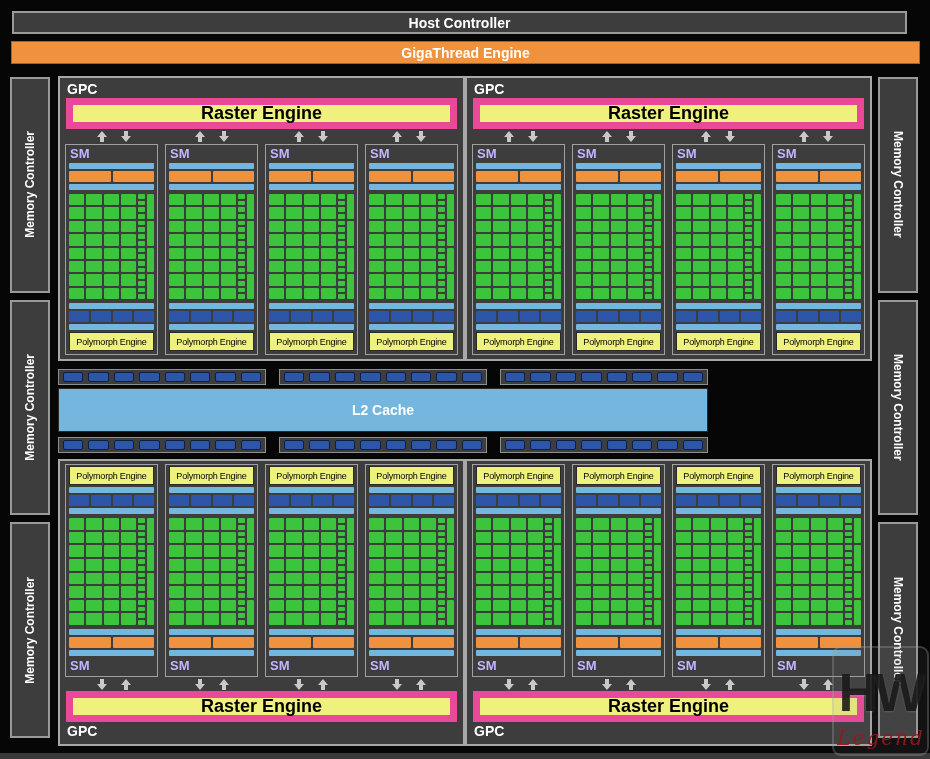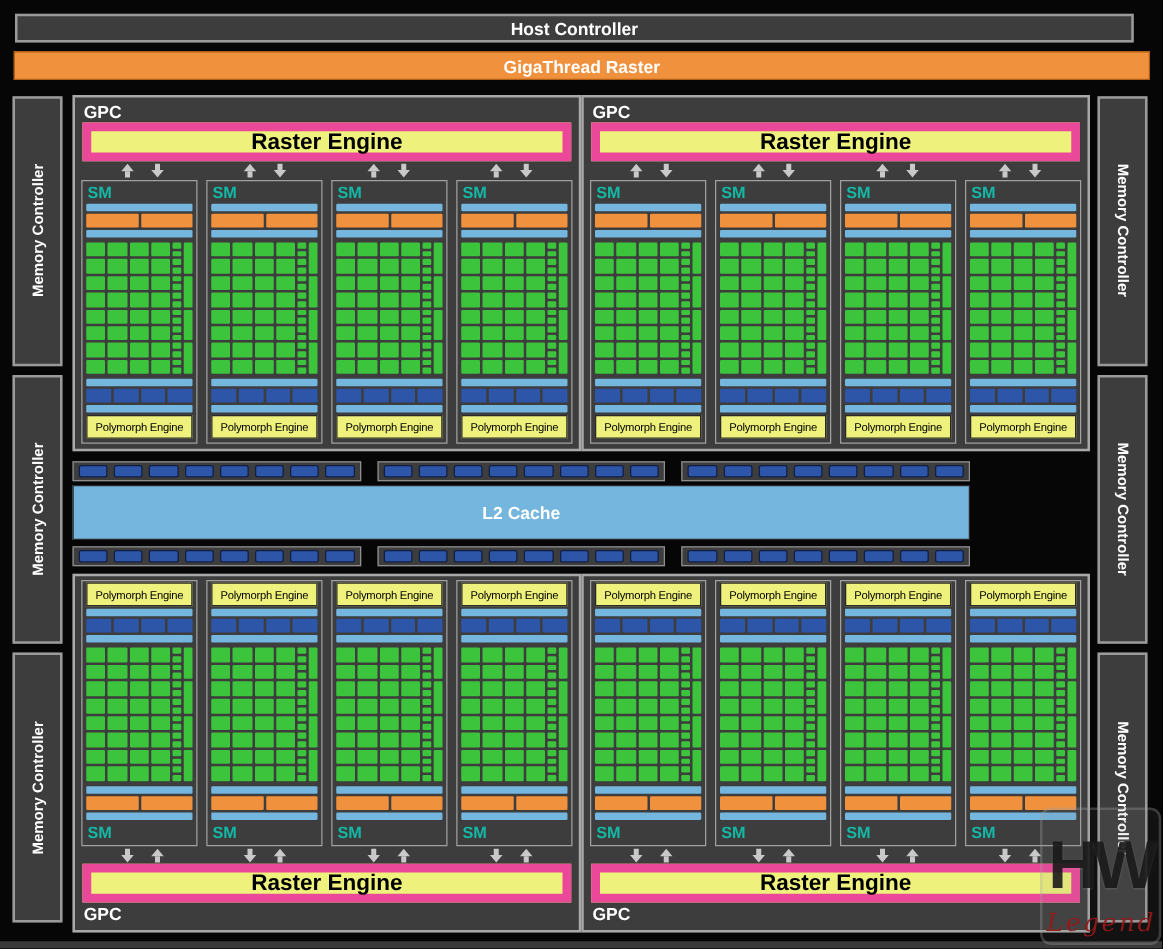--- a/index.html
+++ b/index.html
@@ -34,38 +34,38 @@
   .arrow-row{flex:none;height:14px;display:flex;}
   .arrow-cell{flex:1;display:flex;justify-content:center;gap:14px;align-items:center;}
   .arrow{position:relative;width:10px;height:11px;}
   .arrow.up::before{content:"";position:absolute;left:0;top:0;width:0;height:0;border-left:5px solid transparent;border-right:5px solid transparent;border-bottom:6px solid #c9c9c9;}
   .arrow.up::after{content:"";position:absolute;left:3px;top:6px;width:4px;height:5px;background:#c9c9c9;}
   .arrow.down::before{content:"";position:absolute;left:0;bottom:0;width:0;height:0;border-left:5px solid transparent;border-right:5px solid transparent;border-top:6px solid #c9c9c9;}
   .arrow.down::after{content:"";position:absolute;left:3px;bottom:6px;width:4px;height:5px;background:#c9c9c9;}
   
   .sm-row{flex:1;display:flex;gap:7px;margin-top:1px;min-height:0;}
   .sm{flex:1;background:var(--panel);border:1px solid #a0a0a0;display:flex;flex-direction:column;padding:1px 3px 3px;box-sizing:border-box;min-height:0;}
-  .sm-label{flex:none;color:#14b8a6;font-weight:bold;font-size:13px;height:15px;line-height:15px;padding-left:1px;}
+  .sm-label{flex:none;color:#c4b5fd;font-weight:bold;font-size:13px;height:15px;line-height:15px;padding-left:1px;}
   .hbar{flex:none;height:6px;background:var(--lightblue);margin:2px 0;border-radius:1px;}
   .blockrow{flex:none;height:11px;display:flex;gap:2px;}
   .block{flex:1;border-radius:1px;}
   .block.orange{background:var(--orange);}
   .block.darkblue{background:var(--darkblue);}
   .cores{flex:1;display:flex;gap:2px;margin:2px 0;min-height:0;}
   .big-cols{flex:1;display:grid;grid-template-columns:repeat(4,1fr);grid-auto-rows:1fr;gap:2px;}
   .small-col{width:7px;display:grid;grid-auto-rows:1fr;gap:2px;}
   .tall-col{width:7px;display:grid;grid-auto-rows:1fr;gap:2px;}
   .core{background:var(--green);border-radius:1px;}
   .poly{
     flex:none;height:17px;background:var(--yellow);border:1px solid #2a2a2a;
     color:#000;font-weight:normal;font-size:9px;letter-spacing:-0.2px;
     display:flex;align-items:center;justify-content:center;white-space:nowrap;overflow:hidden;
   }
   
-  .l2-section{position:absolute;left:58px;top:369px;width:718px;}
+  .l2-section{position:absolute;left:58px;top:369px;width:650px;}
   .strip-row{display:flex;gap:13px;height:16px;}
   .strip{flex:1;background:var(--panel);border:1px solid #8e8e8e;display:flex;gap:5px;padding:2px 4px;box-sizing:border-box;}
   .seg{flex:1;background:var(--darkblue);border:1px solid #101e44;border-radius:2px;}
   .l2-bar{
     height:42px;margin:3px 0 5px;background:var(--lightblue);border:1px solid #2a2a2a;
     color:#fff;font-weight:bold;font-size:14px;display:flex;align-items:center;justify-content:center;
   }
   
   .bottom-strip{position:absolute;left:0;right:0;bottom:0;height:6px;background:#3a3a3a;}
   
@@ -85,21 +85,21 @@
   }
 </style>
 </head>
 <body>
 
 <div class="chip" style="--orange: #F0913D; --yellow: #EEF17B; --lightblue: #74B6DE; --darkblue: #2D55A8; --green: #3CC43C; --panel: #3D3D3D;">
   <div class="topbar host">
     <span>Host Controller</span>
   </div>
   <div class="topbar giga">
-    <span>GigaThread Raster</span>
+    <span>GigaThread Engine</span>
   </div>
 
   <div class="mem-col left" id="memLeft">
       <div class="mem-box">
         <div class="mem-label">Memory Controller</div>
       </div>
       <div class="mem-box">
         <div class="mem-label">Memory Controller</div>
       </div>
       <div class="mem-box">

